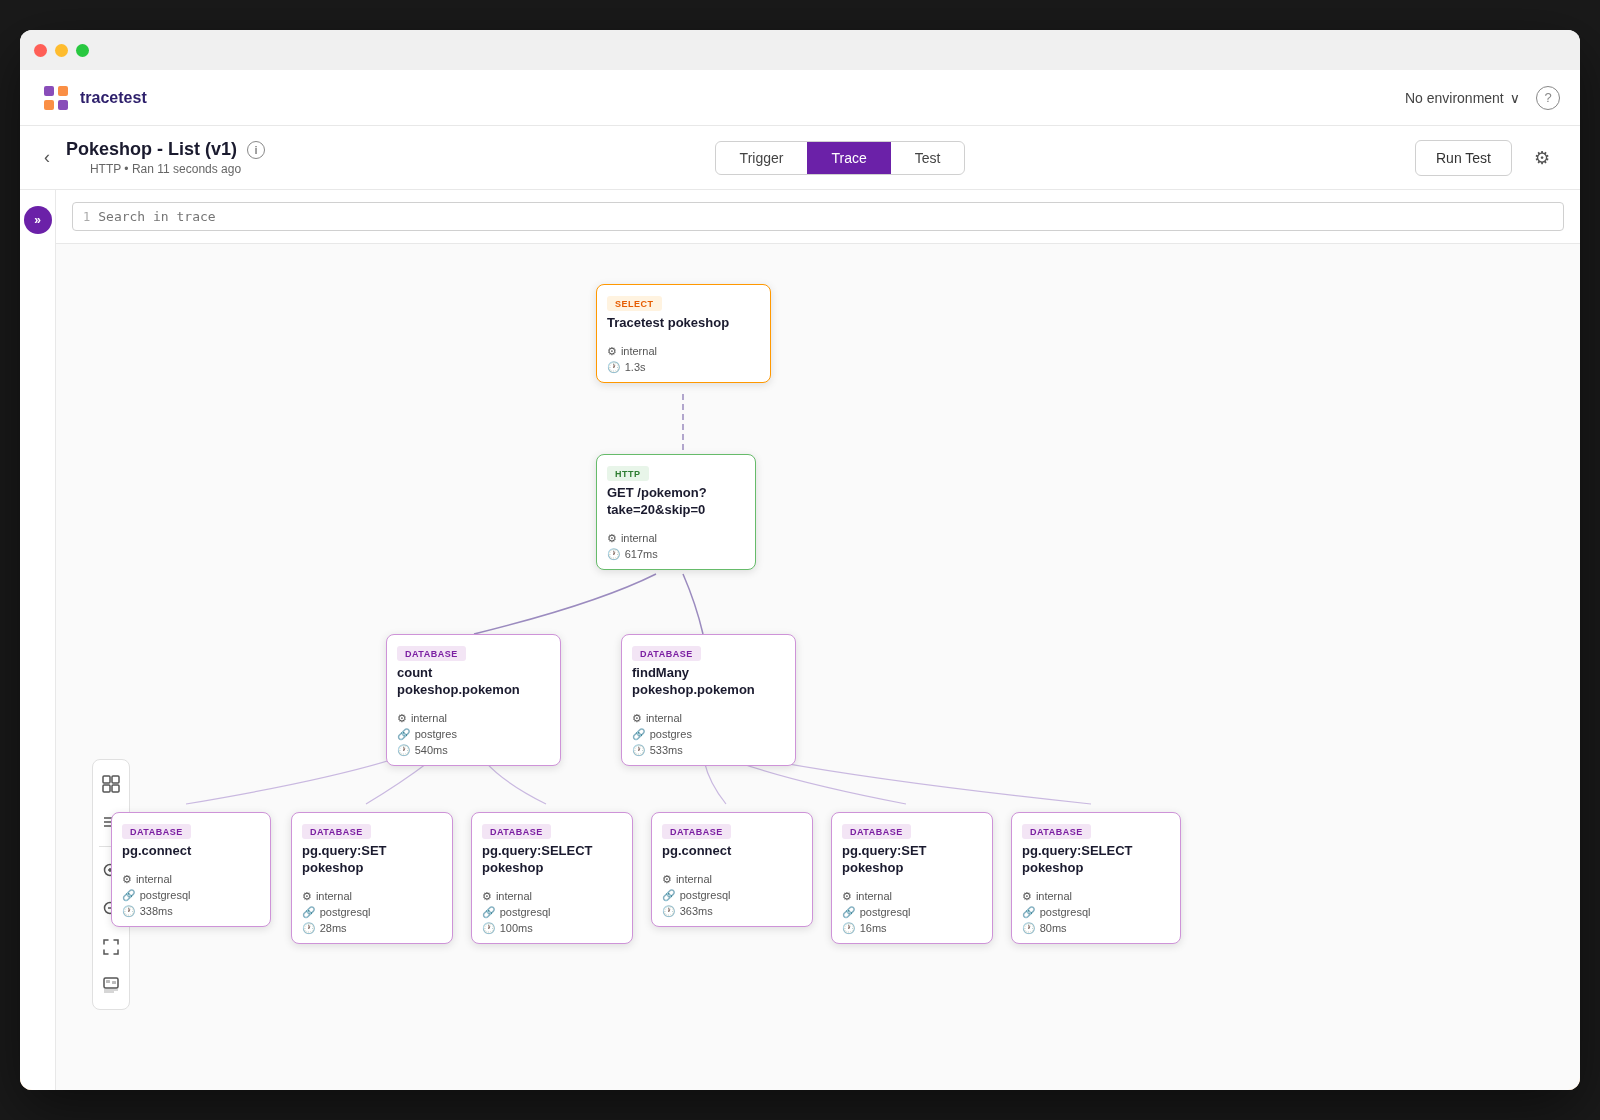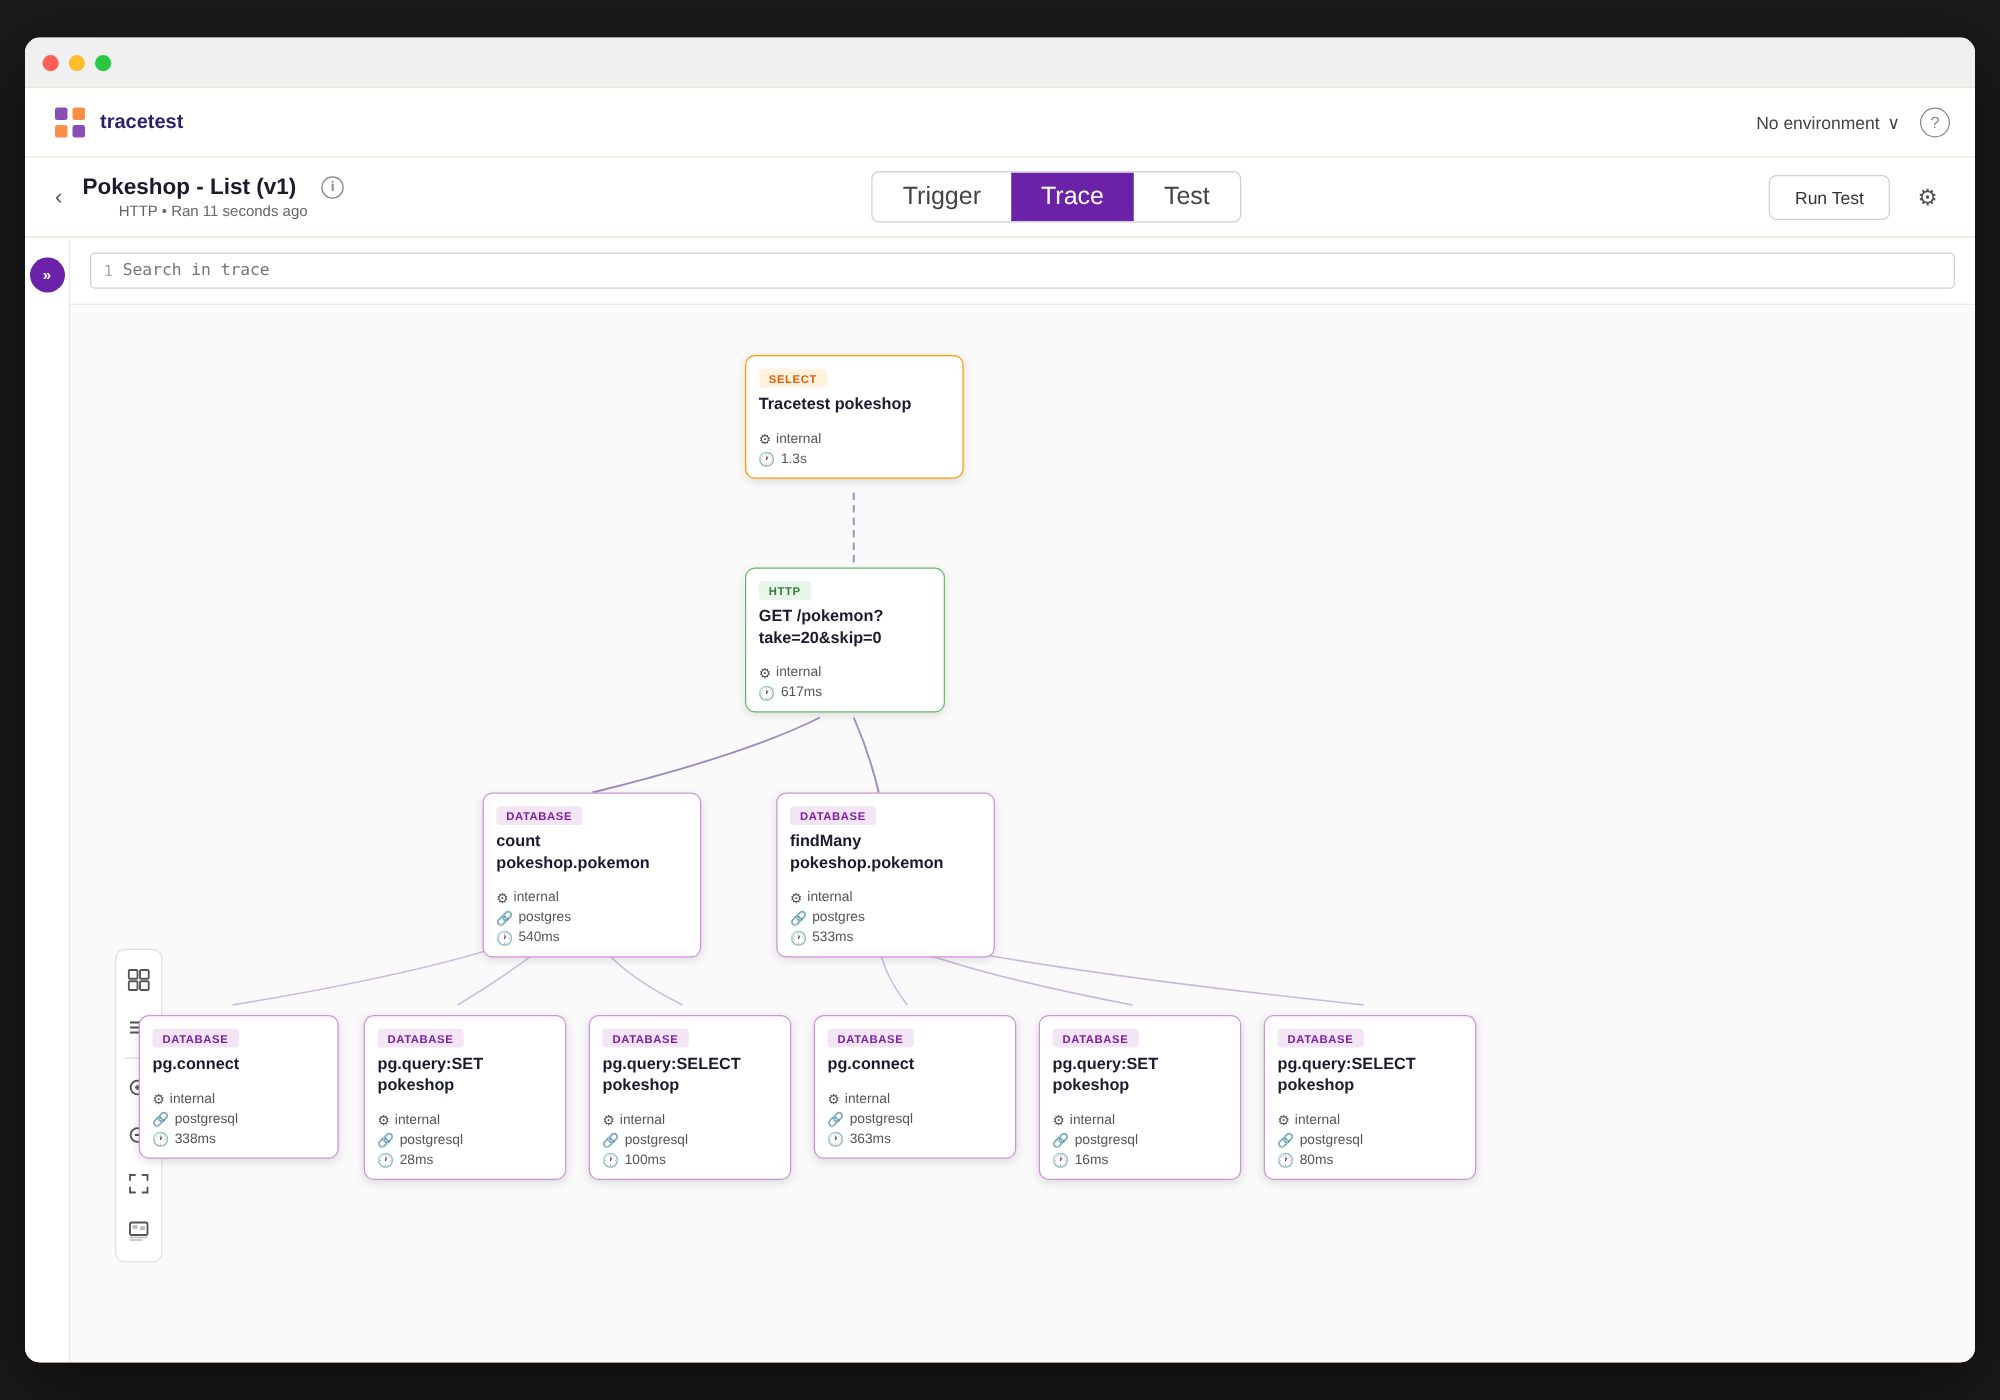--- a/index.html
+++ b/index.html
@@ -113,21 +113,21 @@
       cursor: pointer;
       padding: 4px;
     }
     .page-info {}
     .page-title {
       font-size: 18px;
       font-weight: 600;
       color: #1a1a2e;
       display: flex;
       align-items: center;
-      gap: 20px;
+      gap: 10px;
     }
     .info-icon {
       width: 18px;
       height: 18px;
       border-radius: 50%;
       border: 1.5px solid #888;
       display: flex;
       align-items: center;
       justify-content: center;
       font-size: 11px;
@@ -141,21 +141,21 @@
       text-align: center;
     }
     .tab-group {
       display: flex;
       border: 1px solid #d0d0d0;
       border-radius: 6px;
       overflow: hidden;
     }
     .tab-btn {
       padding: 8px 24px;
-      font-size: 20px;
+      font-size: 14px;
       font-weight: 500;
       cursor: pointer;
       border: none;
       background: transparent;
       color: #444;
     }
     .tab-btn.active {
       background: #6b21a8;
       color: #fff;
     }

